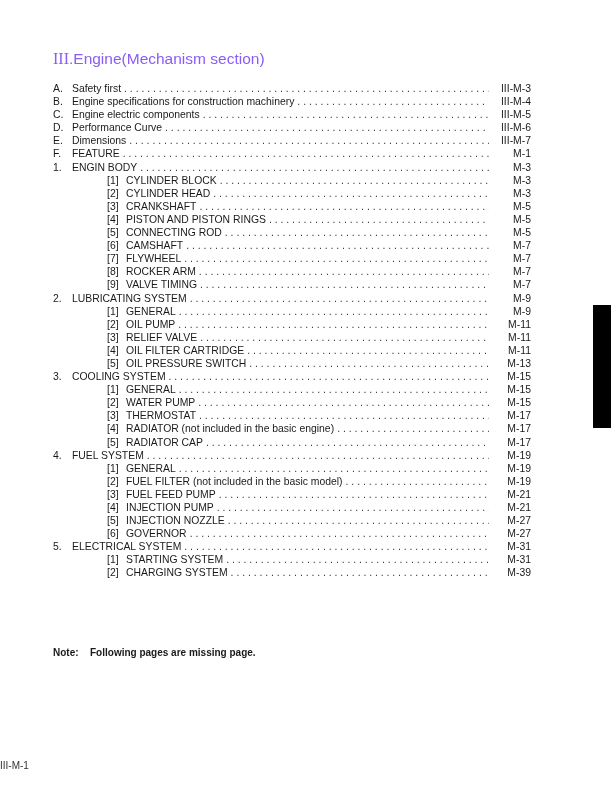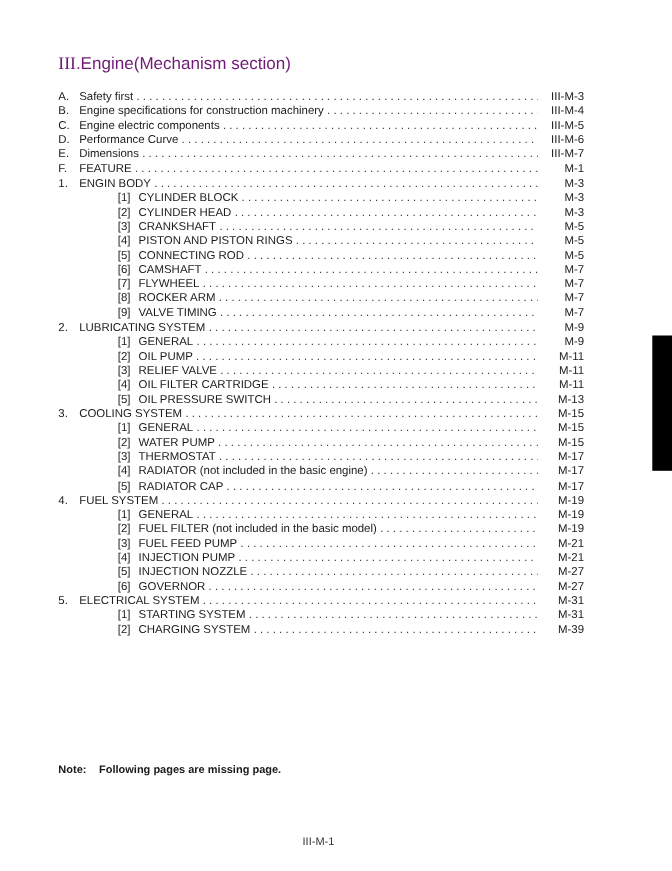--- a/index.html
+++ b/index.html
@@ -1,34 +1,34 @@
 <!DOCTYPE html>
 <html><head>
 <meta charset="utf-8">
 <style>
   html, body { margin:0; padding:0; }
   body { width:611px; height:792px; background:#ffffff; position:relative; overflow:hidden;
          font-family:"Liberation Sans", sans-serif; color:#1a1a1a; }
-  .title { position:absolute; left:53px; top:50px; font-size:15.5px; color:#701a75; }
+  .title { position:absolute; left:53px; top:50px; font-size:15.5px; color:#8b5cf6; }
   .title .roman { font-family:"Liberation Serif", serif; font-size:16px; }
   .toc { position:absolute; left:53px; top:82px; width:478px; }
   .row { position:relative; height:13.1px; line-height:13.1px; font-size:10.4px; white-space:nowrap; overflow:hidden; }
   .row .lead { display:flex; align-items:baseline; }
   .row .num { display:inline-block; width:19px; }
   .row.sub .num { width:19px; }
   .row.sub { padding-left:54px; }
   .row .label { padding-right:3px; }
   .row .dots { flex:1; overflow:hidden; letter-spacing:3.1px; color:#333; }
   .row .dots::before { content:". . . . . . . . . . . . . . . . . . . . . . . . . . . . . . . . . . . . . . . . . . . . . . . . . . . . . . . . . . . . . . . . . . . . . . . . . . . . . . . . . . . . . . . . . . . . . . . . . ."; letter-spacing:0; }
   .row .page { position:absolute; right:0; top:0; background:#fff; padding-left:3px; min-width:38px; text-align:right; }
   .row .leadwrap { margin-right:42px; }
   .note { position:absolute; left:53px; top:646px; font-size:10px; font-weight:bold; line-height:13px; }
-  .note .lbl { display:inline-block; width:37px;margin-top:48px; }
+  .note .lbl { display:inline-block; width:37px; }
   .note .line2 { padding-left:37px; }
-  .footer { position:absolute; left:0; width:491px; top:760px; text-align:center; font-size:10px; color:#333;padding-left:44px; }
+  .footer { position:absolute; left:0; width:491px; top:760px; font-size:10px; color:#333; }
   .tab { position:absolute; left:593px; top:305px; width:18px; height:123px; background:#000; }
 </style>
 </head>
 <body>
 
 <div class="title"><span class="roman">III</span><span>.Engine(Mechanism section)</span></div>
 
 <div class="toc" id="toc">
     <div class="row">
       <div class="lead leadwrap">

